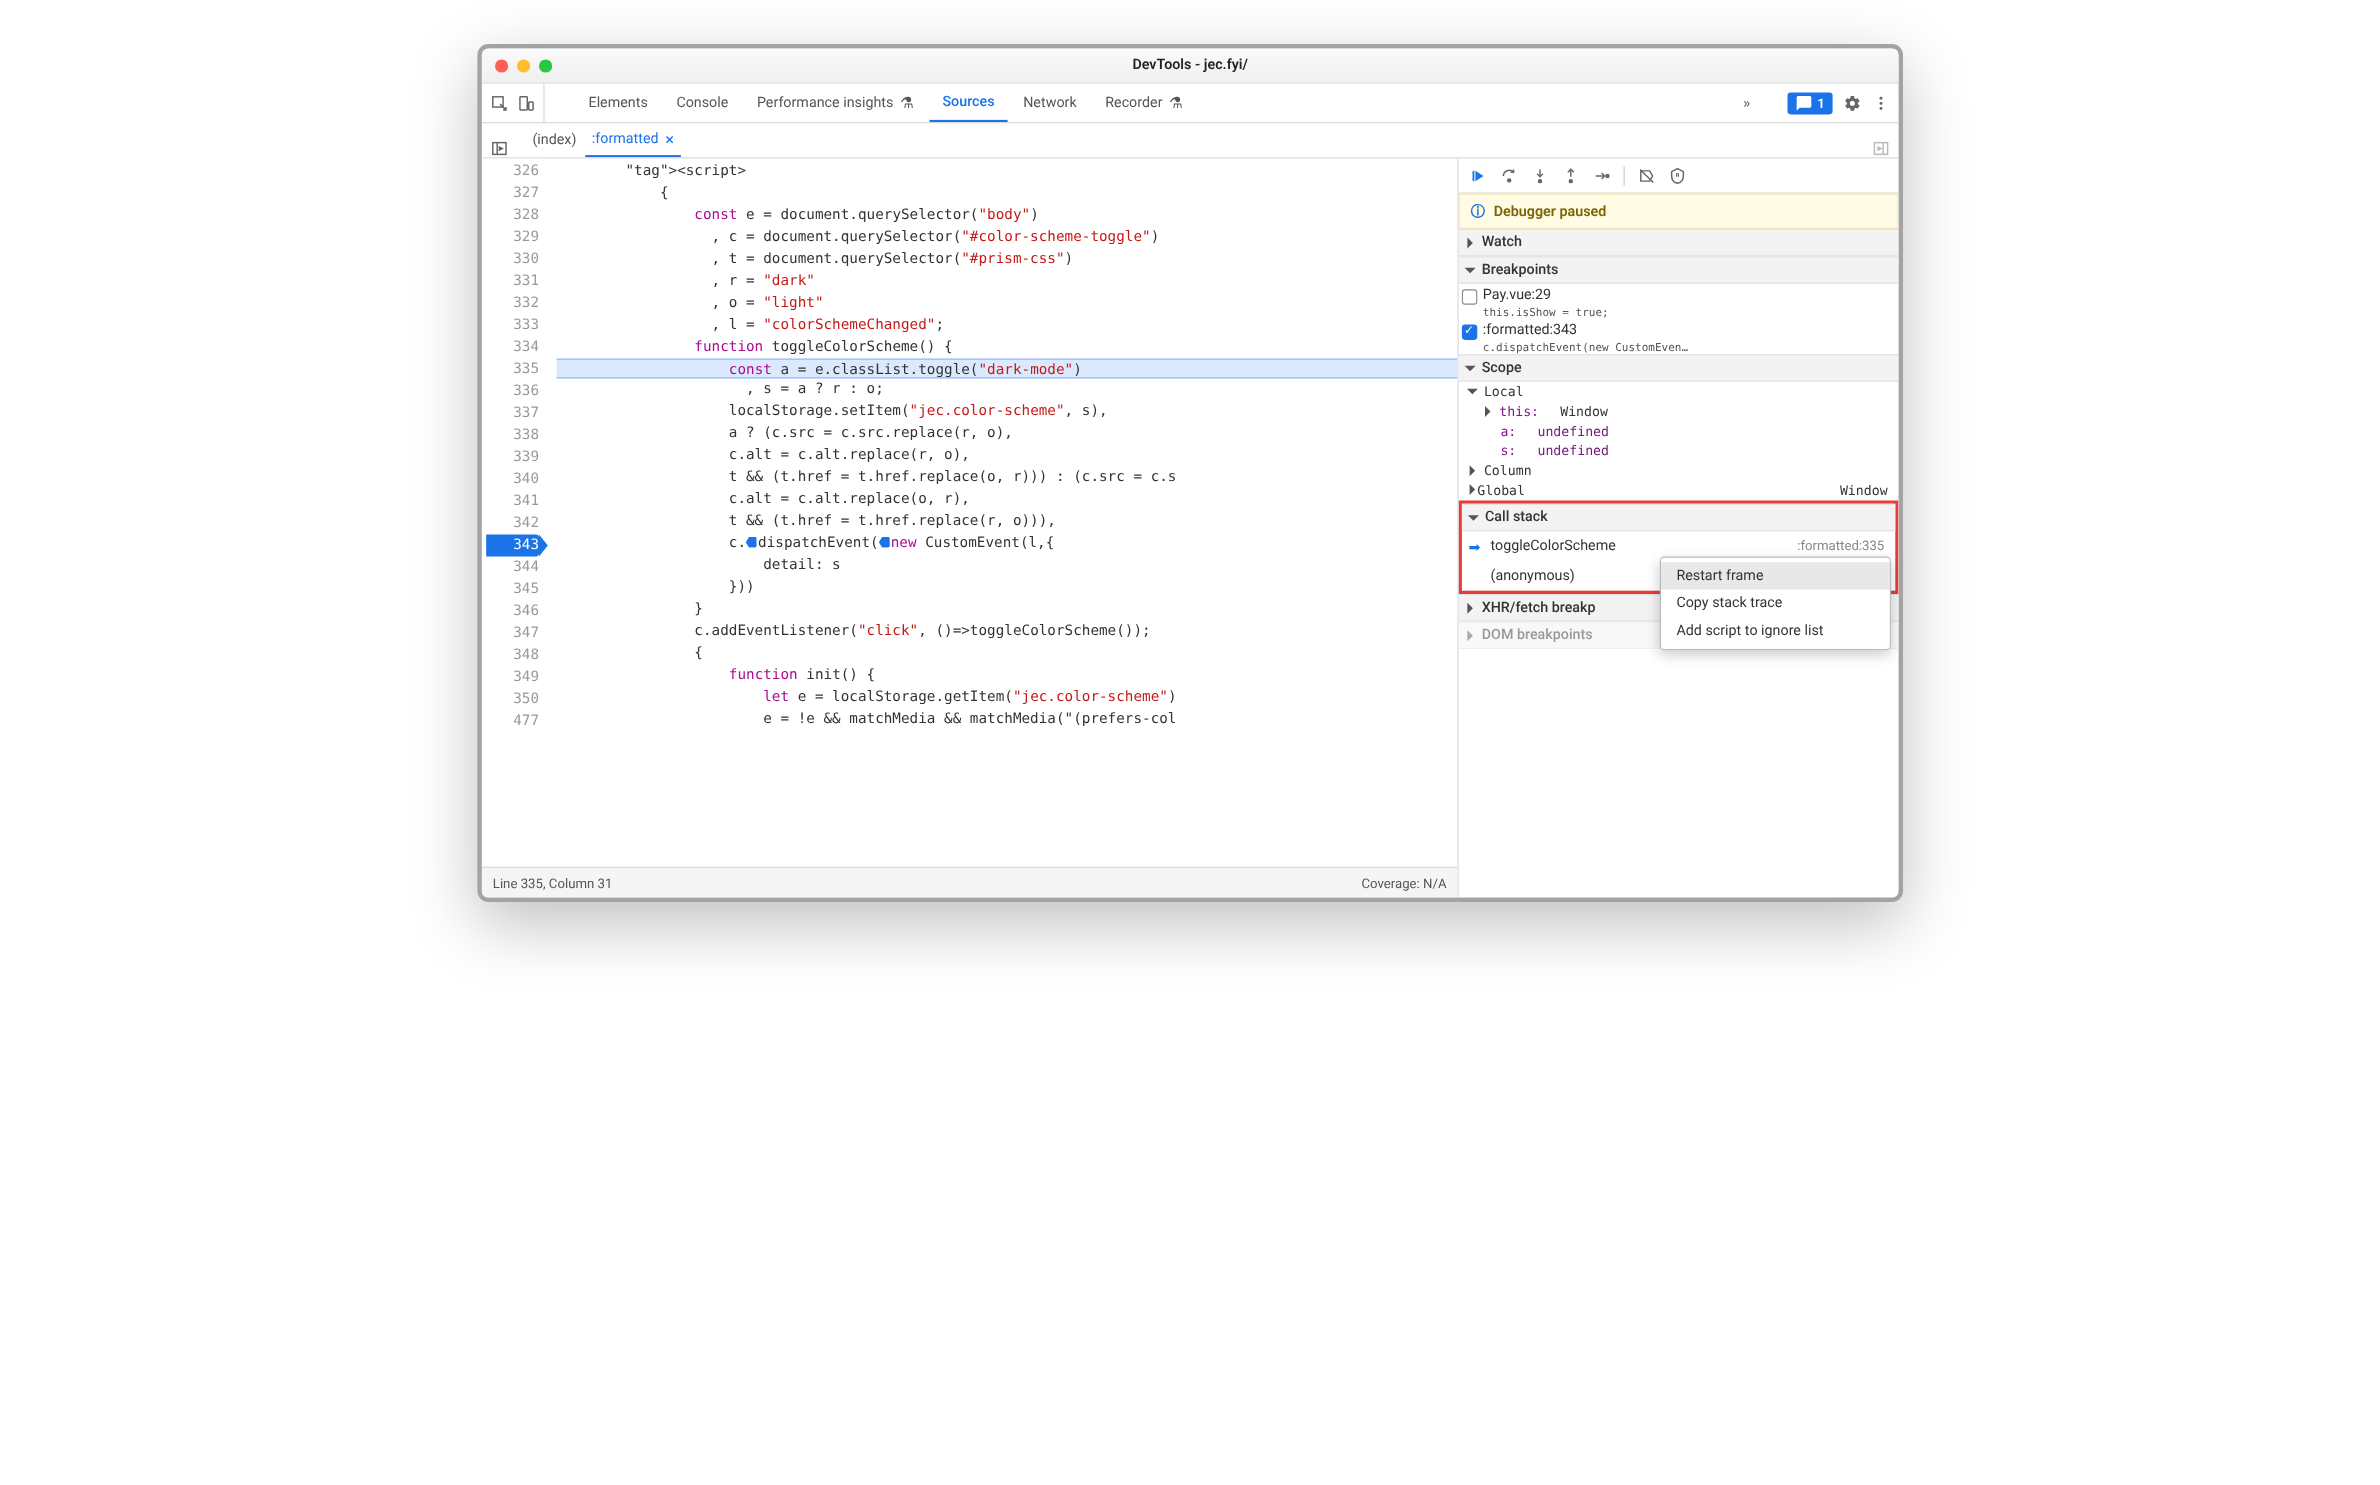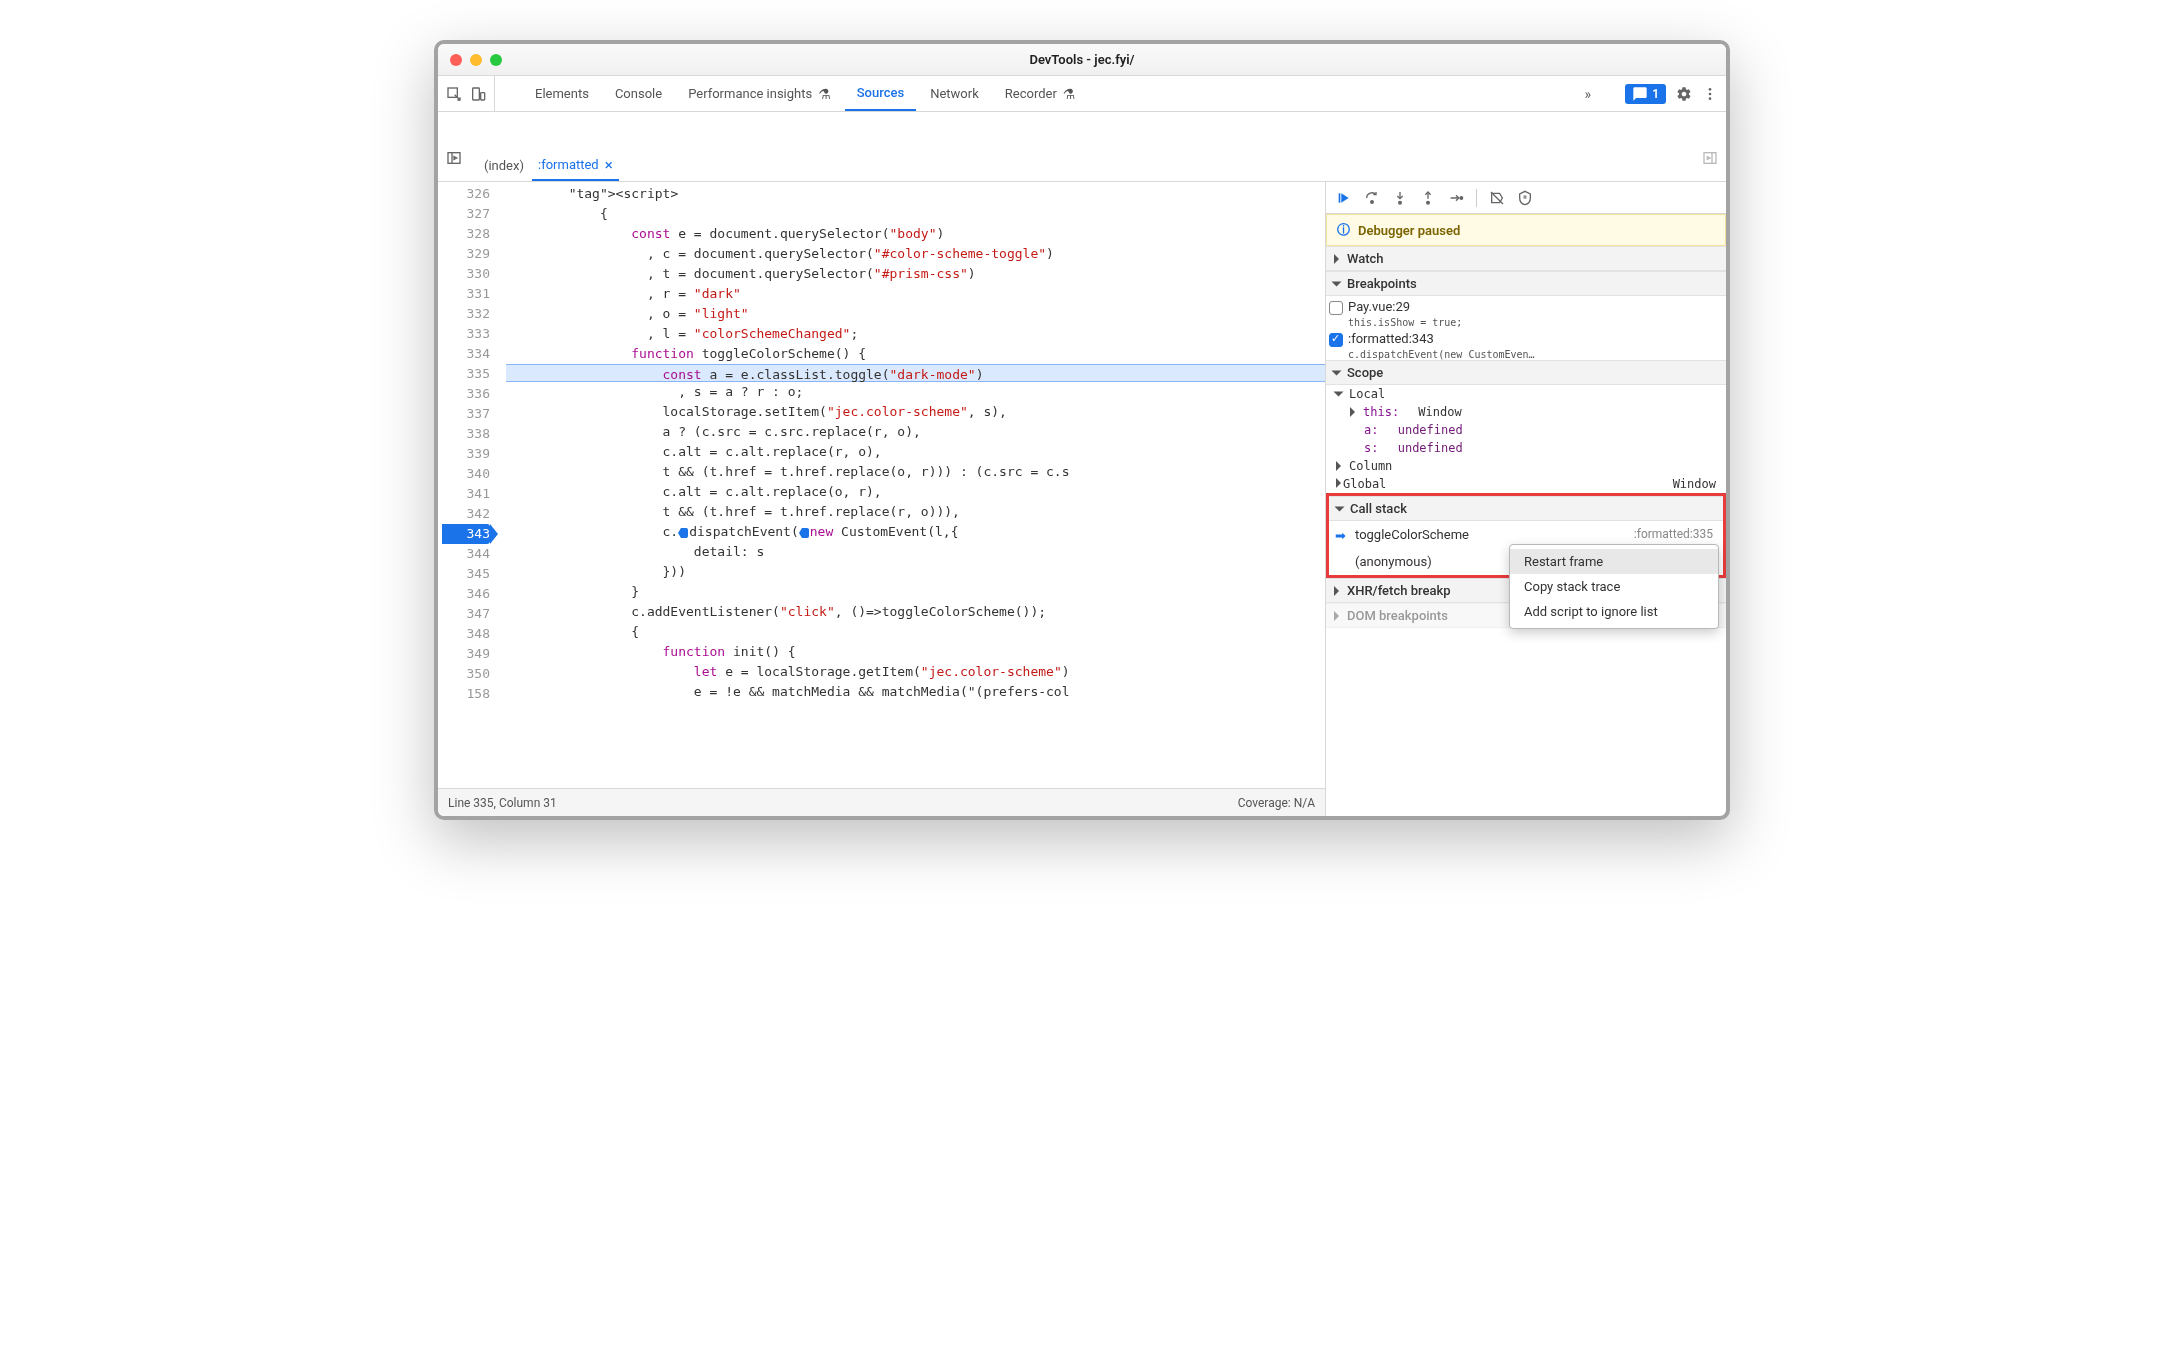--- a/index.html
+++ b/index.html
@@ -10,21 +10,21 @@
 .tl { width: 12px; height: 12px; border-radius: 6px; }
 .tl.red { background: #ff5f57; } .tl.yel { background: #febc2e; } .tl.grn { background: #28c840; }
 .title { position: absolute; left:0; right:0; text-align:center; font-size: 13px; font-weight: 600; color:#222; }
 .tabbar { height: 36px; border-bottom: 1px solid #d8d8d8; display: flex; align-items: center; padding: 0 8px; gap: 20px; justify-content: flex-end; }
 .tab-icons-left { display:flex; gap:8px; padding-right:8px; border-right:1px solid #d8d8d8; margin-right:8px; height:100%; align-items:center;}
 .tabs { display:flex; flex:1; gap:2px; align-items:center; height:100%; overflow:hidden;}
 .tab { padding: 0 12px; height:100%; display:flex; align-items:center; gap:6px; color:#555; cursor:pointer; white-space:nowrap;}
 .tab.active { color:#1a73e8; border-bottom: 2px solid #1a73e8; font-weight:500;}
 .tab-right { display:flex; gap:10px; align-items:center; padding-left:8px;}
 .badge { display:inline-flex; align-items:center; gap:4px; background:#1a73e8; color:#fff; padding:2px 7px; border-radius:3px; font-size:12px; font-weight:600;}
-.sub-tabbar { height: 32px; border-bottom: 1px solid #d8d8d8; display:flex; align-items:flex-start; padding:0 8px; gap:16px;margin-top:38px;}
+.sub-tabbar { height: 32px; border-bottom: 1px solid #d8d8d8; display:flex; align-items:flex-end; padding:0 8px; gap:16px;}
 .file-tab { padding:0 6px; height:100%; display:flex; align-items:center; gap:6px; color:#555; cursor:pointer;}
 .file-tab.active { color:#1a73e8; border-bottom:2px solid #1a73e8;}
 .content { flex:1; display:flex; overflow:hidden;}
 .code-panel { flex:1; display:flex; flex-direction:column; border-right:1px solid #d8d8d8; min-width:0;}
 .gutter-and-code { flex:1; display:flex; overflow:hidden; font-family: Menlo, Consolas, monospace; font-size:13px; line-height:20px;}
 .gutter { width:60px; text-align:right; padding:2px 8px 2px 4px; color:#999; background:#fff; }
 .gutter .ln { height:20px; }
 .gutter .ln.bp { background:#1a73e8; color:#fff; border-top-right-radius:3px; border-bottom-right-radius:3px; position:relative;}
 .gutter .ln.bp::after{content:"";position:absolute;right:-8px;top:0;border-top:10px solid transparent;border-bottom:10px solid transparent;border-left:8px solid #1a73e8;}
 .codetext { flex:1; padding:2px 0 2px 8px; white-space:pre; overflow:hidden; }
@@ -166,21 +166,21 @@
             <div class="ln">341</div>
             <div class="ln">342</div>
             <div class="ln bp">343</div>
             <div class="ln">344</div>
             <div class="ln">345</div>
             <div class="ln">346</div>
             <div class="ln">347</div>
             <div class="ln">348</div>
             <div class="ln">349</div>
             <div class="ln">350</div>
-            <div class="ln">158</div>
+            <div class="ln">477</div>
           </div>
         <div class="codetext" id="codetext"><div class="line">        <span class="&lt;span">"tag"</span>&gt;&lt;script&gt;</div><div class="line">            {</div><div class="line">                <span class="kw">const</span> e = document.querySelector(<span class="str">"body"</span>)</div><div class="line">                  , c = document.querySelector(<span class="str">"#color-scheme-toggle"</span>)</div><div class="line">                  , t = document.querySelector(<span class="str">"#prism-css"</span>)</div><div class="line">                  , r = <span class="str">"dark"</span></div><div class="line">                  , o = <span class="str">"light"</span></div><div class="line">                  , l = <span class="str">"colorSchemeChanged"</span>;</div><div class="line">                <span class="kw">function</span> toggleColorScheme() {</div><div class="line hl">                    <span class="kw">const</span> a = e.classList.toggle(<span class="str">"dark-mode"</span>)</div><div class="line">                      , s = a ? r : o;</div><div class="line">                    localStorage.setItem(<span class="str">"jec.color-scheme"</span>, s),</div><div class="line">                    a ? (c.src = c.src.replace(r, o),</div><div class="line">                    c.alt = c.alt.replace(r, o),</div><div class="line">                    t &amp;&amp; (t.href = t.href.replace(o, r))) : (c.src = c.s</div><div class="line">                    c.alt = c.alt.replace(o, r),</div><div class="line">                    t &amp;&amp; (t.href = t.href.replace(r, o))),</div><div class="line">                    c.<span class="bp-marker"></span>dispatchEvent(<span class="bp-marker"></span><span class="kw">new</span> CustomEvent(l,{</div><div class="line">                        detail: s</div><div class="line">                    }))</div><div class="line">                }</div><div class="line">                c.addEventListener(<span class="str">"click"</span>, ()=&gt;toggleColorScheme());</div><div class="line">                {</div><div class="line">                    <span class="kw">function</span> init() {</div><div class="line">                        <span class="kw">let</span> e = localStorage.getItem(<span class="str">"jec.color-scheme"</span>)</div><div class="line">                        e = !e &amp;&amp; matchMedia &amp;&amp; matchMedia("(prefers-col</div></div>
       </div>
       <div class="statusbar">
         <span>Line 335, Column 31</span>
         <span>Coverage: N/A</span>
       </div>
     </div>
 
     <div class="sidepanel">

